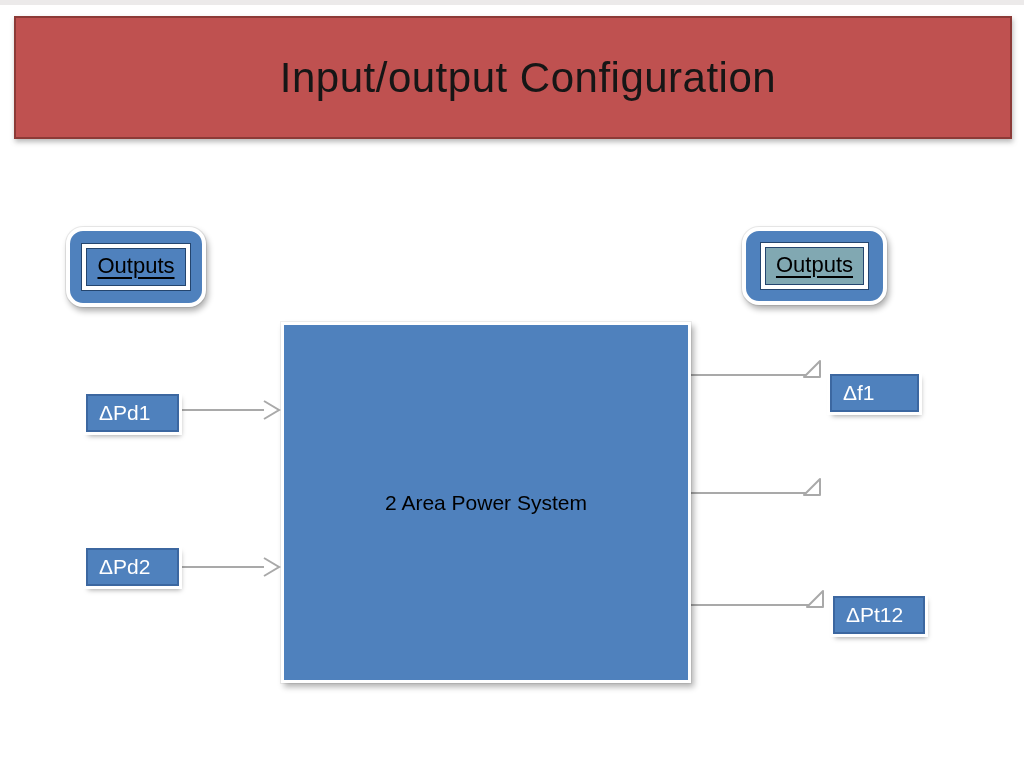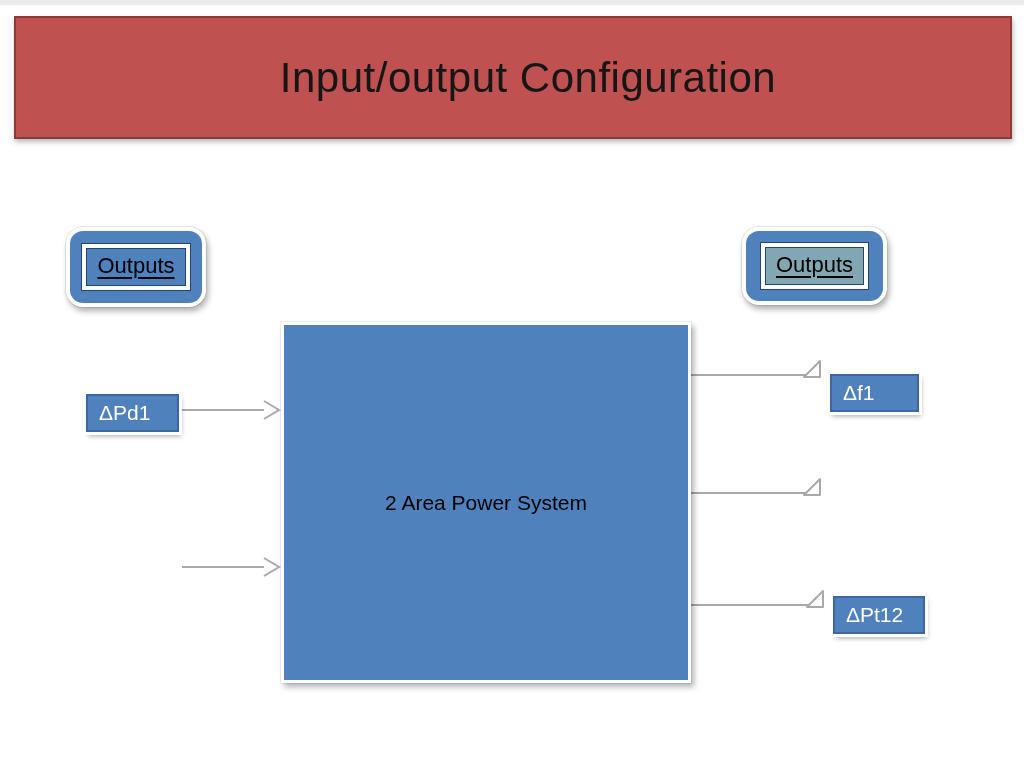--- a/index.html
+++ b/index.html
@@ -155,20 +155,23 @@
     </div>
   </div>
 
   <div class="system-block">
     <span class="block-text">2 Area Power System</span>
   </div>
 
   <div class="chip chip-pd1">
     <span>ΔPd1</span>
   </div>
+  <div class="chip chip-pd2">
+    <span>ΔPd2</span>
+  </div>
 
   <div class="chip chip-f1">
     <span>Δf1</span>
   </div>
   <div class="chip chip-pt12">
     <span>ΔPt12</span>
   </div>
 
 </div>
 

